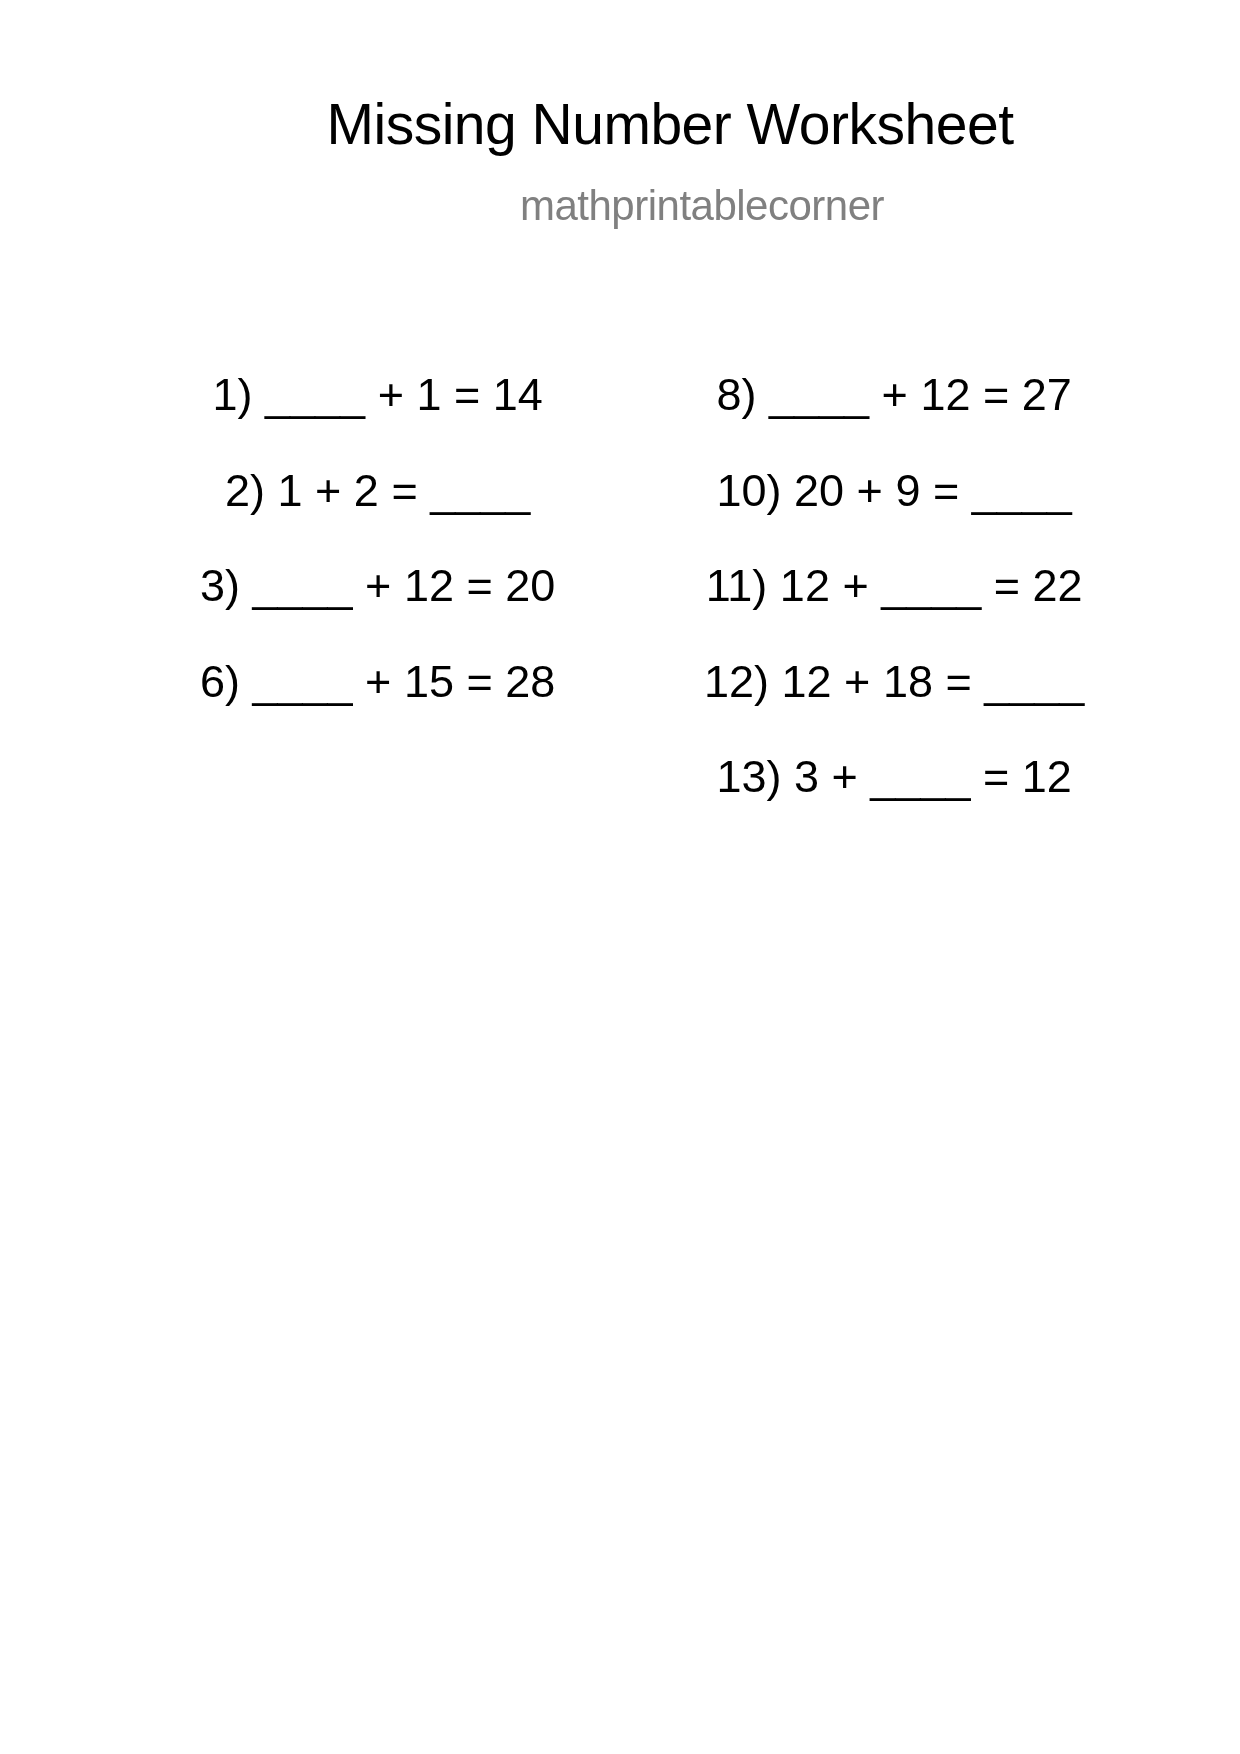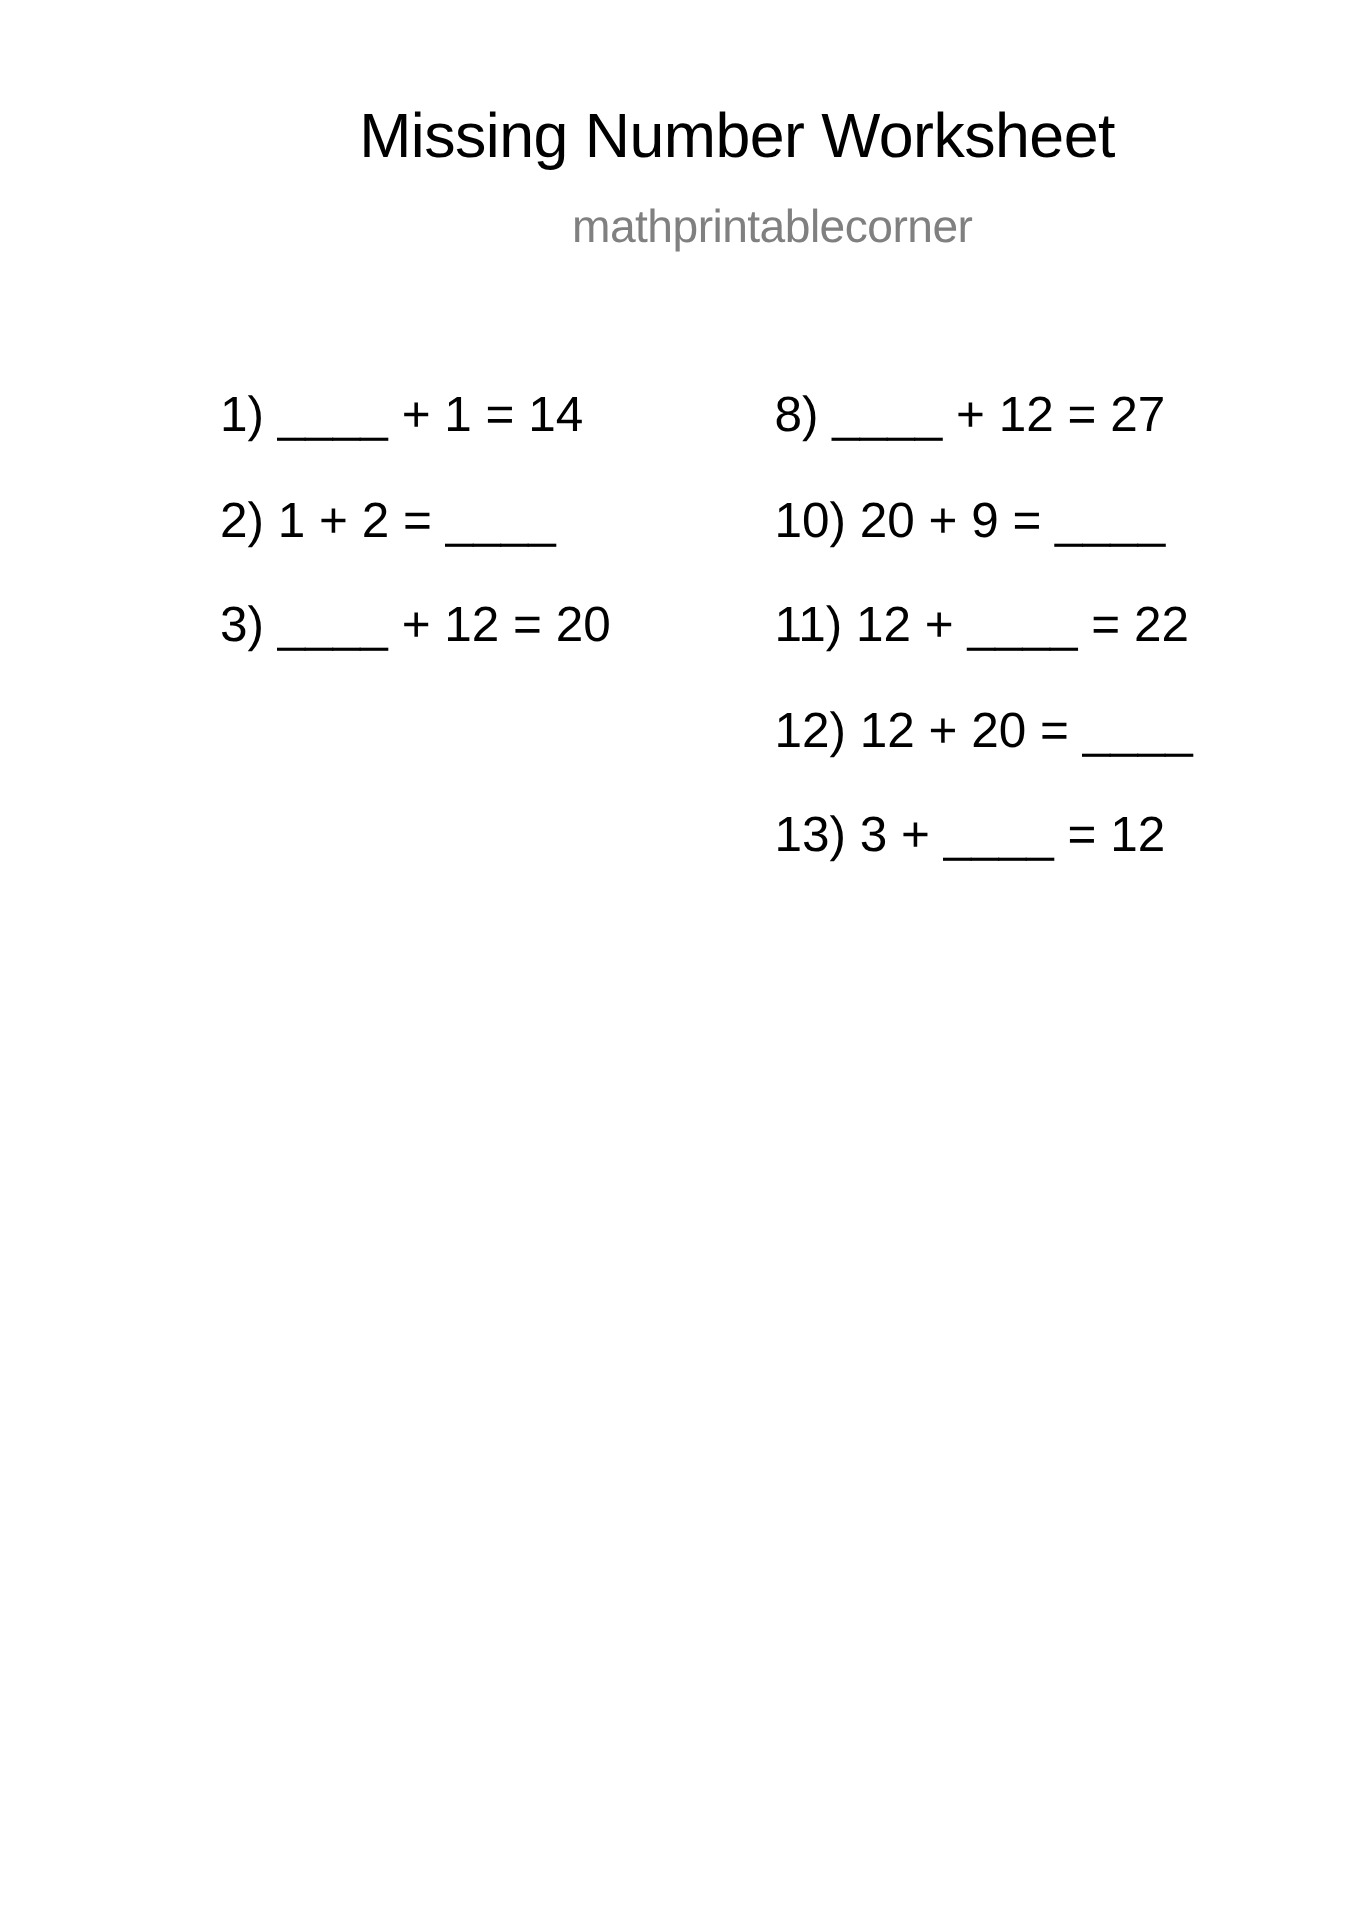--- a/index.html
+++ b/index.html
@@ -1,34 +1,35 @@
 <!DOCTYPE html>
 <html><head>
 <meta charset="utf-8">
 <style>
   html, body { margin: 0; padding: 0; background: #ffffff; }
   body { width: 1240px; height: 1754px; position: relative; overflow: hidden; font-family: "Liberation Sans", sans-serif; color: #000; }
   .title { position: absolute; left: 0; width: 1340px; top: 96px; text-align: center; font-size: 57px; line-height: 1; letter-spacing: -0.5px; }
   .subtitle { position: absolute; left: 0; width: 1404px; top: 185px; text-align: center; font-size: 42px; line-height: 1; color: #808080; letter-spacing: -0.5px; }
-  .col { position: absolute; top: 354px; }
+  .col { position: absolute; top: 372px; text-align: center; }
   .col.left { left: 200px; }
   .col.right { left: 704px; }
   .problem { height: 95.5px; font-size: 45px; line-height: 1; white-space: pre; }
 </style>
 </head>
 <body>
 
 <div class="title">Missing Number Worksheet</div>
 <div class="subtitle">mathprintablecorner</div>
 
 <div class="col left">
   <div class="problem">1) ____ + 1 = 14</div>
   <div class="problem">2) 1 + 2 = ____</div>
   <div class="problem">3) ____ + 12 = 20</div>
+  <div class="problem">6) ____ + 15 = 28</div>
 </div>
 
 <div class="col right">
   <div class="problem">8) ____ + 12 = 27</div>
   <div class="problem">10) 20 + 9 = ____</div>
   <div class="problem">11) 12 + ____ = 22</div>
-  <div class="problem">12) 12 + 20 = ____</div>
+  <div class="problem">12) 12 + 18 = ____</div>
   <div class="problem">13) 3 + ____ = 12</div>
 </div>
 
 </body></html>

